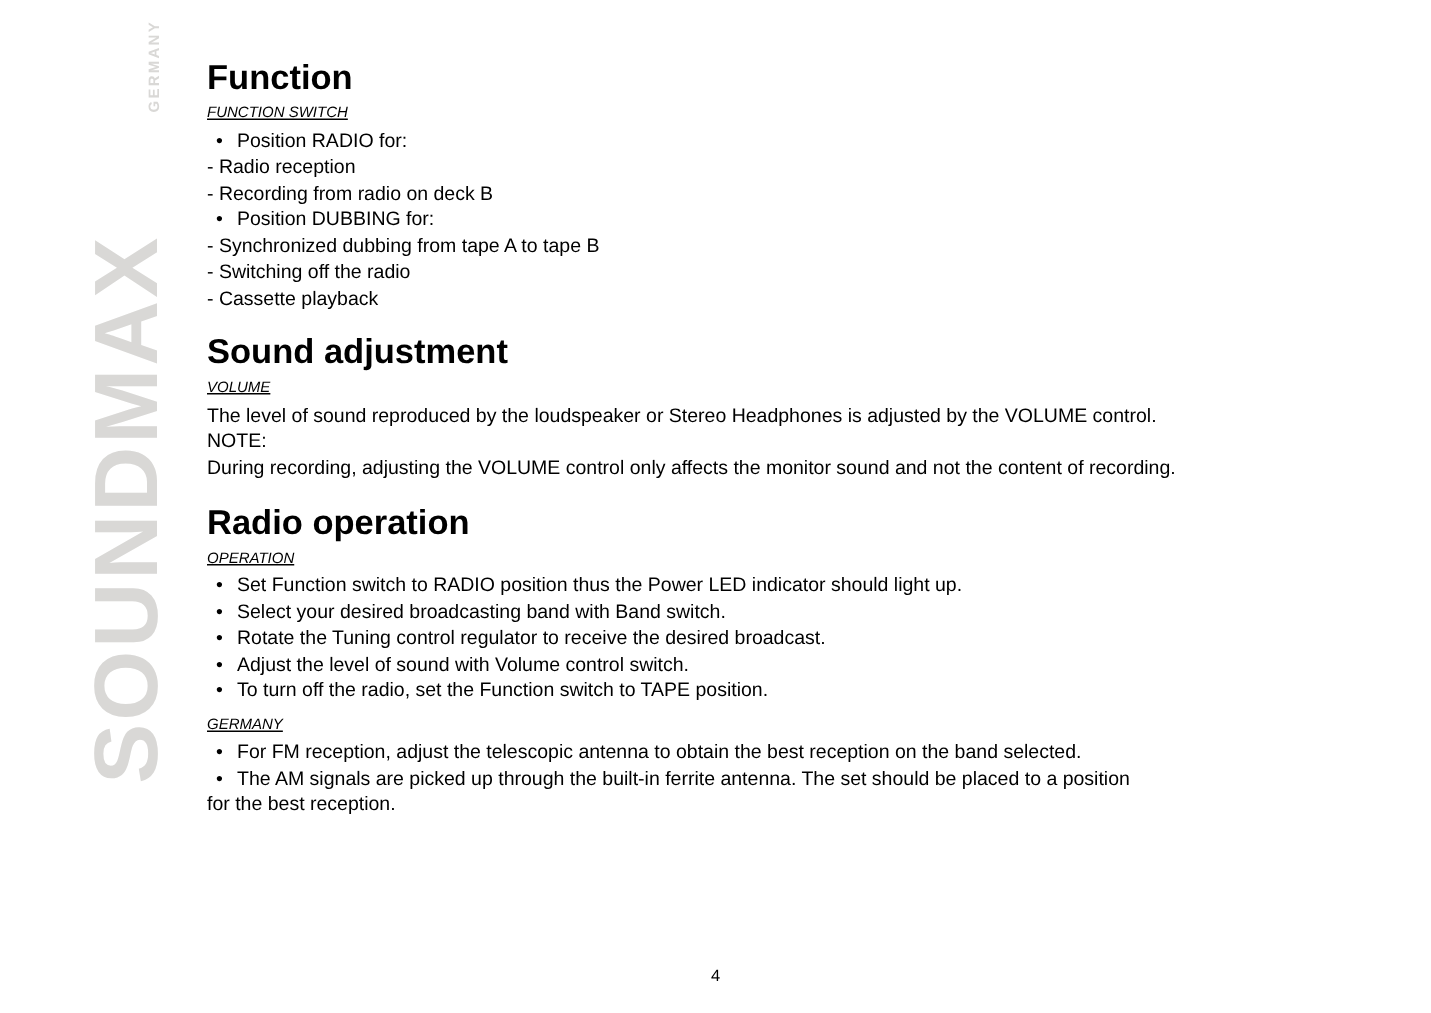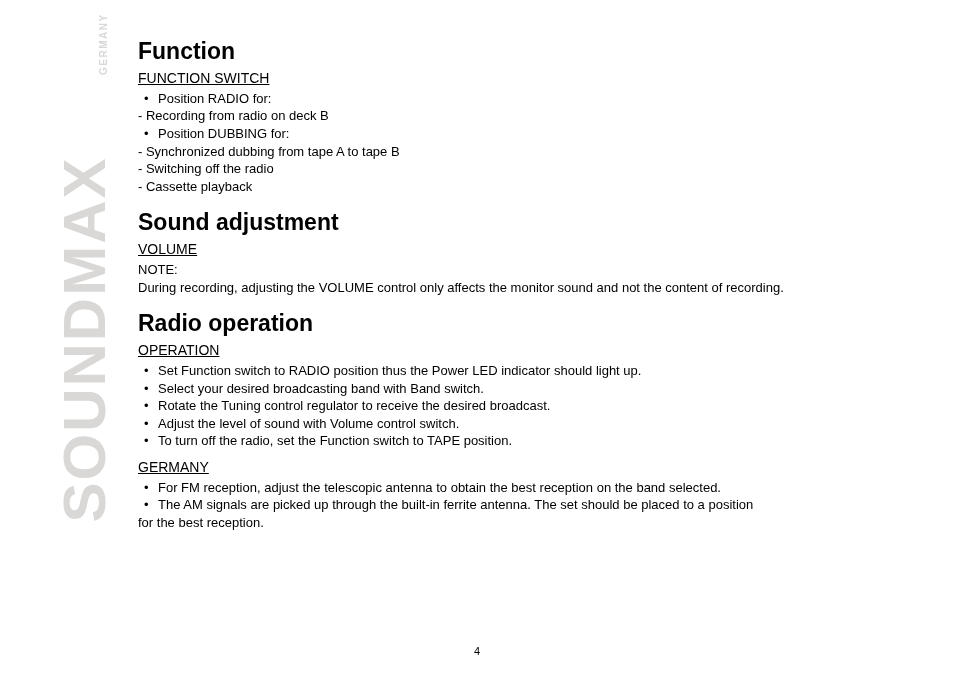--- a/index.html
+++ b/index.html
@@ -59,22 +59,23 @@
     font-size: 23px;
     font-weight: 700;
     margin: 0 0 2px 0;
     font-family: Verdana, Geneva, sans-serif;
   }
   h1.section-gap {
     margin-top: 12px;
   }
   .sub {
     text-decoration: underline;
-    font-size: 14px;
+    font-size: 10px;
     margin: 2px 0 2px 0;
+    font-style: italic;
   }
   .sub-gap {
     margin-top: 8px;
   }
   .bullet-line {
     margin: 0;
     padding-left: 20px;
   }
   .bullet-line::before {
     content: "•";
@@ -110,28 +111,30 @@
 <div class="sidebar">
   <div class="brand-vertical">SOUNDMAX</div>
   <div class="brand-sub">GERMANY</div>
 </div>
 
 <div class="content">
 
   <h1>Function</h1>
   <div class="sub">FUNCTION SWITCH</div>
   <p class="bullet-line">Position RADIO for:</p>
+  <p class="dash-line">- Radio reception</p>
   <p class="dash-line">- Recording from radio on deck B</p>
   <p class="bullet-line">Position DUBBING for:</p>
   <p class="dash-line">- Synchronized dubbing from tape A to tape B</p>
   <p class="dash-line">- Switching off the radio</p>
   <p class="dash-line">- Cassette playback</p>
 
   <h1 class="section-gap">Sound adjustment</h1>
   <div class="sub">VOLUME</div>
+  <p class="plain-line">The level of sound reproduced by the loudspeaker or Stereo Headphones is adjusted by the VOLUME control.</p>
   <p class="note">NOTE:</p>
   <p class="plain-line">During recording, adjusting the VOLUME control only affects the monitor sound and not the content of recording.</p>
 
   <h1 class="section-gap">Radio operation</h1>
   <div class="sub">OPERATION</div>
   <p class="bullet-line">Set Function switch to RADIO position thus the Power LED indicator should light up.</p>
   <p class="bullet-line">Select your desired broadcasting band with Band switch.</p>
   <p class="bullet-line">Rotate the Tuning control regulator to receive the desired broadcast.</p>
   <p class="bullet-line">Adjust the level of sound with Volume control switch.</p>
   <p class="bullet-line">To turn off the radio, set the Function switch to TAPE position.</p>

